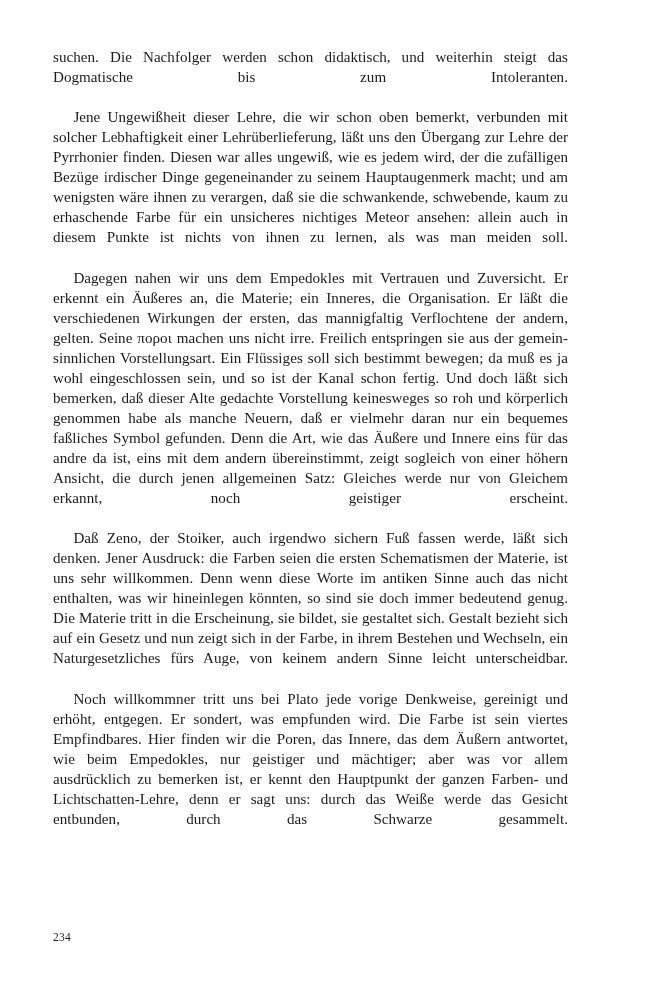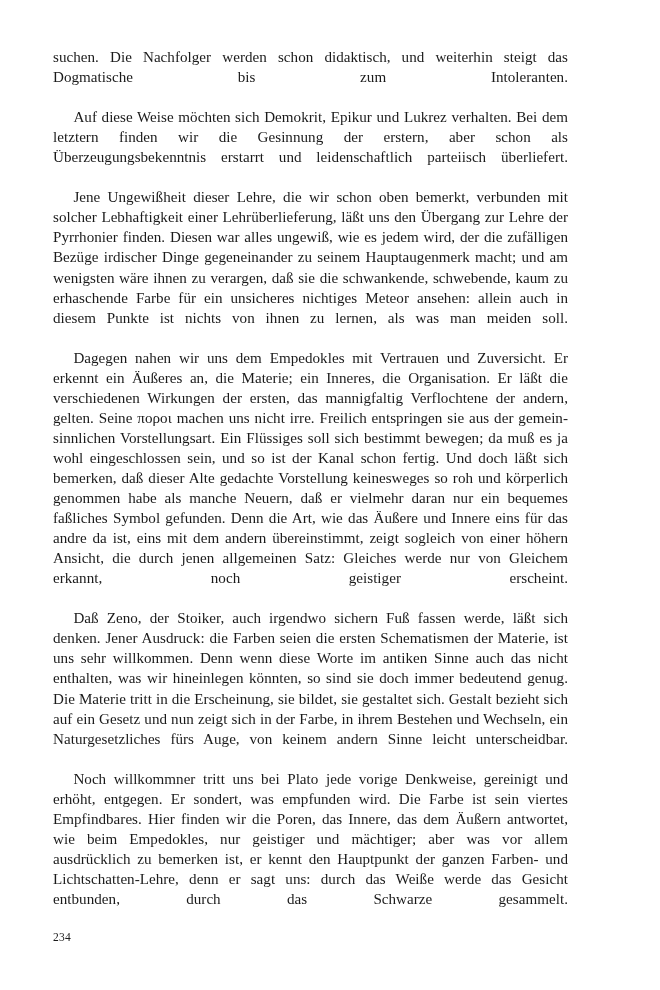--- a/index.html
+++ b/index.html
@@ -61,21 +61,20 @@
     letter-spacing: 0.02em;
   }
 </style>
 </head>
 <body>
 
 <div class="page">
 
   <div class="textblock">
     <p class="para force">suchen. Die Nachfolger werden schon didaktisch, und weiterhin steigt das Dogmatische bis zum Intoleranten.</p>
-    <p class="para indent force">Auf diese Weise möchten sich Demokrit, Epikur und Lukrez verhalten. Bei dem letztern finden wir die Gesinnung der erstern, aber schon als Überzeugungsbekenntnis erstarrt und leidenschaftlich parteiisch überliefert.</p>
     <p class="para indent force">Jene Ungewißheit dieser Lehre, die wir schon oben bemerkt, verbunden mit solcher Lebhaftigkeit einer Lehrüberlieferung, läßt uns den Übergang zur Lehre der Pyrrhonier finden. Diesen war alles ungewiß, wie es jedem wird, der die zufälligen Bezüge irdischer Dinge gegeneinander zu seinem Hauptaugenmerk macht; und am wenigsten wäre ihnen zu verargen, daß sie die schwankende, schwebende, kaum zu erhaschende Farbe für ein un­sicheres nichtiges Meteor ansehen: allein auch in diesem Punkte ist nichts von ihnen zu lernen, als was man meiden soll.</p>
     <p class="para indent force">Dagegen nahen wir uns dem Empedokles mit Vertrauen und Zuversicht. Er erkennt ein Äußeres an, die Materie; ein Inneres, die Organisation. Er läßt die verschiedenen Wirkungen der ersten, das mannigfaltig Verflochtene der andern, gelten. Seine πoρoι machen uns nicht irre. Freilich entspringen sie aus der gemein-sinnlichen Vorstellungsart. Ein Flüssiges soll sich be­stimmt bewegen; da muß es ja wohl eingeschlossen sein, und so ist der Kanal schon fertig. Und doch läßt sich bemerken, daß dieser Alte gedachte Vorstellung keinesweges so roh und körperlich genommen habe als manche Neuern, daß er vielmehr daran nur ein bequemes faßliches Symbol gefun­den. Denn die Art, wie das Äußere und Innere eins für das andre da ist, eins mit dem andern übereinstimmt, zeigt sogleich von einer höhern An­sicht, die durch jenen allgemeinen Satz: Gleiches werde nur von Gleichem erkannt, noch geistiger erscheint.</p>
     <p class="para indent force">Daß Zeno, der Stoiker, auch irgendwo sichern Fuß fassen werde, läßt sich denken. Jener Ausdruck: die Farben seien die ersten Schematismen der Materie, ist uns sehr willkommen. Denn wenn diese Worte im antiken Sinne auch das nicht enthalten, was wir hineinlegen könnten, so sind sie doch immer bedeutend genug. Die Materie tritt in die Erscheinung, sie bildet, sie gestaltet sich. Gestalt bezieht sich auf ein Gesetz und nun zeigt sich in der Farbe, in ihrem Bestehen und Wechseln, ein Naturgesetzliches fürs Auge, von keinem andern Sinne leicht unterscheidbar.</p>
     <p class="para indent force">Noch willkommner tritt uns bei Plato jede vorige Denkweise, gereinigt und erhöht, entgegen. Er sondert, was empfunden wird. Die Farbe ist sein viertes Empfindbares. Hier finden wir die Poren, das Innere, das dem Äu­ßern antwortet, wie beim Empedokles, nur geistiger und mächtiger; aber was vor allem ausdrücklich zu bemerken ist, er kennt den Hauptpunkt der ganzen Farben- und Lichtschatten-Lehre, denn er sagt uns: durch das Weiße werde das Gesicht entbunden, durch das Schwarze gesammelt.</p>
   </div>
 
   <div class="pagenum">234</div>
 
 </div>
 

